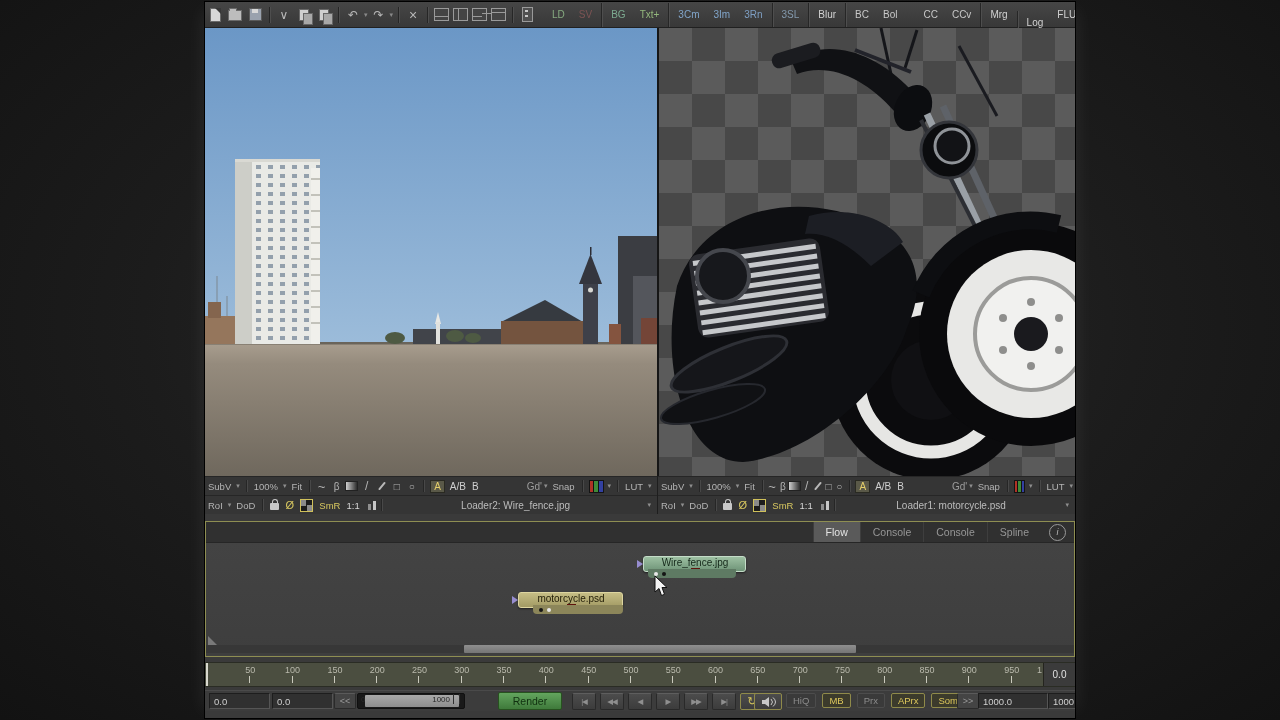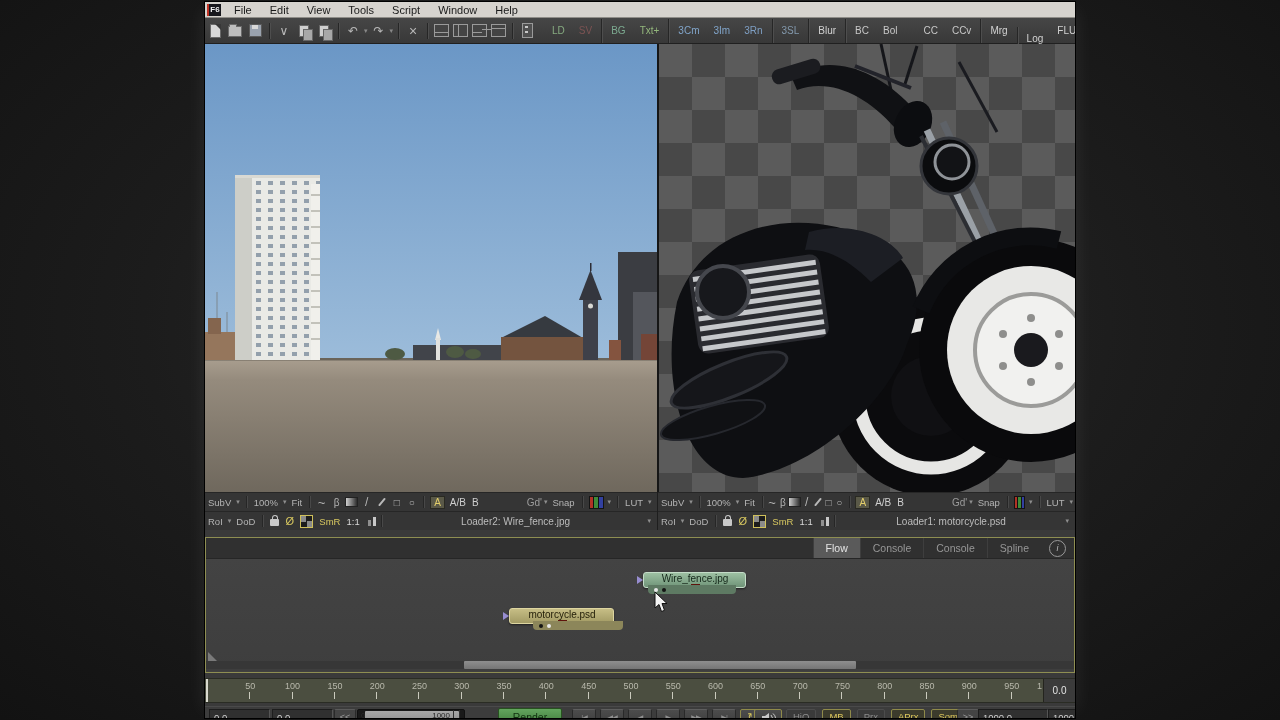--- a/index.html
+++ b/index.html
@@ -97,21 +97,21 @@
     display:flex;align-items:center;justify-content:center;align-self:center;margin:0 8px;}
   .flow-area{position:relative;height:112px;background:linear-gradient(#434343,#3e3e3e);}
   .node{position:absolute;height:14px;display:flex;align-items:center;border-radius:3px;padding:0 4px 0 5px;
     box-shadow:0 1px 2px rgba(0,0,0,.5);flex-direction:column;}
   .node .in-tri{position:absolute;left:-7px;top:3px;width:0;height:0;border-top:4px solid transparent;border-bottom:4px solid transparent;border-left:6px solid #978dd0;}
   .node-lbl{font-size:10px;white-space:nowrap;}
   .out-dot{width:5px;height:5px;border-radius:50%;background:#101010;margin:0 2px 0 3px;}
   .node-red{width:7px;height:7px;background:#bf2d1f;border:1px solid #5f130c;}
   .n-green{left:437px;top:13px;width:92px;background:linear-gradient(#9dc0a2,#6f9478);border:1px solid #c4dcc8;}
   .n-green .node-lbl{color:#15281a;}
-  .n-tan{left:303px;top:49px;width:94px;background:linear-gradient(#c6bd85,#a29a64);border:1px solid #ddd5a0;}
+  .n-tan{left:312px;top:49px;width:94px;background:linear-gradient(#c6bd85,#a29a64);border:1px solid #ddd5a0;}
   .n-tan .node-lbl{color:#26210a;}
   .node-tail{position:absolute;height:9px;border-radius:0 0 4px 4px;display:flex;align-items:center;gap:4px;padding-left:6px;}
   .t-green{left:442px;top:26px;width:82px;background:#5e7a63;}
   .t-tan{left:327px;top:62px;width:84px;background:#8c865a;}
   .pdot{width:4px;height:4px;border-radius:50%;}
   .pdot.w{background:#e8e8e8;} .pdot.k{background:#141414;}
   .corner-grip{position:absolute;left:2px;bottom:10px;width:0;height:0;border-bottom:9px solid #8a8a8a;border-right:9px solid transparent;opacity:.8;}
   .hscroll{position:absolute;left:0;right:0;bottom:2px;height:8px;background:#373737;}
   .hthumb{position:absolute;left:258px;width:392px;top:0;height:8px;background:linear-gradient(#8e8e8e,#757575);border-radius:1px;}
   .cursor{position:absolute;left:448px;top:33px;width:14px;height:21px;}
@@ -151,33 +151,20 @@
   .tgl{height:13px;padding:0 6px;font-size:9.5px;display:flex;align-items:center;border-radius:2px;
     color:#8b8b8b;background:#3a3a3a;border:1px solid #4c4c4c;}
   .tgl[data-on="true"]{color:#ddc75c;border-color:#8f8a4a;background:#3c3b2c;}
   [data-interactable="true"]{cursor:default;}
 </style>
 </head>
 <body>
 
 <div class="app" data-interactable="false">
 
-  <div class="menubar" data-interactable="false">
-    <span class="fusion-icon" data-interactable="true">F6</span>
-    <div style="display:flex" data-interactable="false">
-
-    <span class="menu-item" data-interactable="true">File</span>
-        <span class="menu-item" data-interactable="true">Edit</span>
-        <span class="menu-item" data-interactable="true">View</span>
-        <span class="menu-item" data-interactable="true">Tools</span>
-        <span class="menu-item" data-interactable="true">Script</span>
-        <span class="menu-item" data-interactable="true">Window</span>
-        <span class="menu-item" data-interactable="true">Help</span>
-      </div>
-  </div>
 
   <div class="toolbar" data-interactable="false">
     <div class="tb-icons" data-interactable="false">
       <span class="tbi" data-interactable="true">
           <span class="page-ic"></span>
         </span>
       <span class="tbi" data-interactable="true">
           <span class="folder-ic"></span>
         </span>
       <span class="tbi" data-interactable="true">

